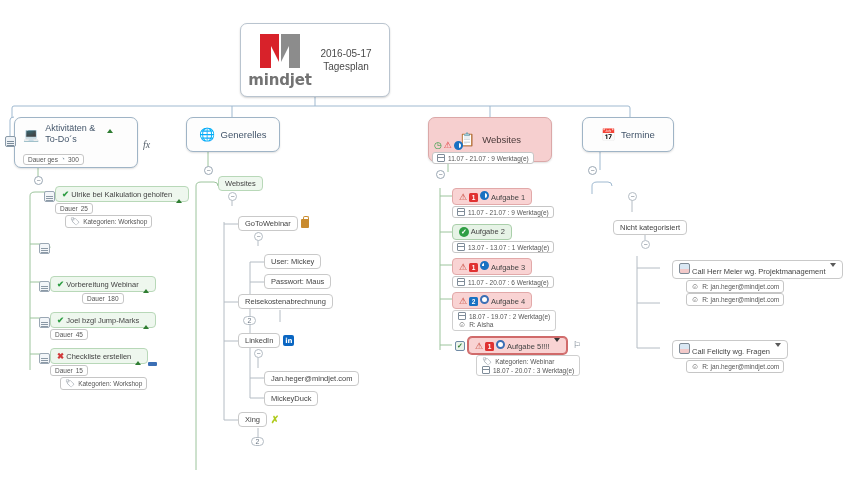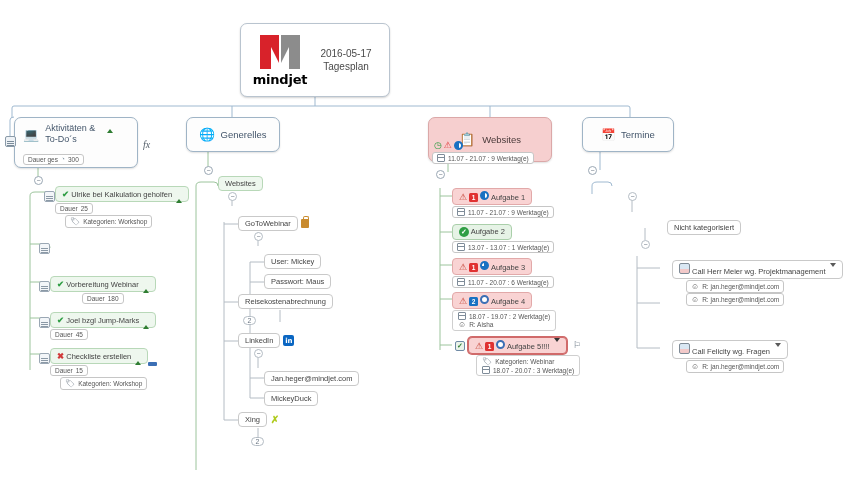--- a/index.html
+++ b/index.html
@@ -18,21 +18,21 @@
 
   
   .central {
     left:240px; top:23px; width:150px; height:74px;
     border:1px solid #b9c4cf; border-radius:7px; background:#ffffff;
     box-shadow:0 1px 2px rgba(0,0,0,.18);
     flex-direction:row; align-items:center; padding:4px 8px;
   }
   .mindjet-logo { width:62px; display:flex; flex-direction:column; align-items:center; }
   .mj-mark { width:48px; height:38px; }
-  .mj-word { font-size:13px; font-weight:bold; color:#000000; letter-spacing:-.2px; margin-top:1px; font-family:"DejaVu Sans", sans-serif;}
+  .mj-word { font-size:15px; font-weight:bold; color:#737373; letter-spacing:-.2px; margin-top:1px; font-family:"DejaVu Sans", sans-serif;}
   .central-text { flex:1; text-align:center; font-size:10px; color:#4a4a4a; line-height:1.35; }
 
   
   .main {
     border:1px solid #9fb4c6; border-radius:7px;
     background:#fdfdfd; box-shadow:0 1px 2px rgba(0,0,0,.13);
     flex-direction:row; align-items:center; gap:5px; padding:5px 9px;
     font-size:9.5px; color:#44566b;
   }
   .main.red { background:#f6cfcf; border-color:#dba8a8; color:#4a3b3b; }
@@ -453,21 +453,21 @@
   <div class="flag-out" style="position:absolute;left:573px;top:340px;">⚐</div>
 
   <div class="node main" style="left:582px; top:117px; width:92px; height:35px; flex-direction:row; justify-content:center;">
     <span class="ic calbig">📅</span>
     <span class="label">Termine</span>
   </div>
   <div class="collapse" style="left:588px;top:166px;">−</div>
 
   <div class="collapse" style="left:628px;top:192px;border-color:#b4bcc4;">−</div>
 
-  <div class="node sub plain" style="left:667px;top:220px;">
+  <div class="node sub plain" style="left:613px;top:220px;">
     <span>Nicht kategorisiert</span>
   </div>
   <div class="collapse" style="left:641px;top:240px;border-color:#b4bcc4;">−</div>
 
   <div class="stack" style="left:672px;top:260px;">
     <div class="sub plain" style="gap:5px;">
       <span class="res-icon"></span>
       <span>Call Herr Meier wg. Projektmanagement</span>
       <span class="tri down-gray" style="margin-left:5px;"></span>
     </div>

